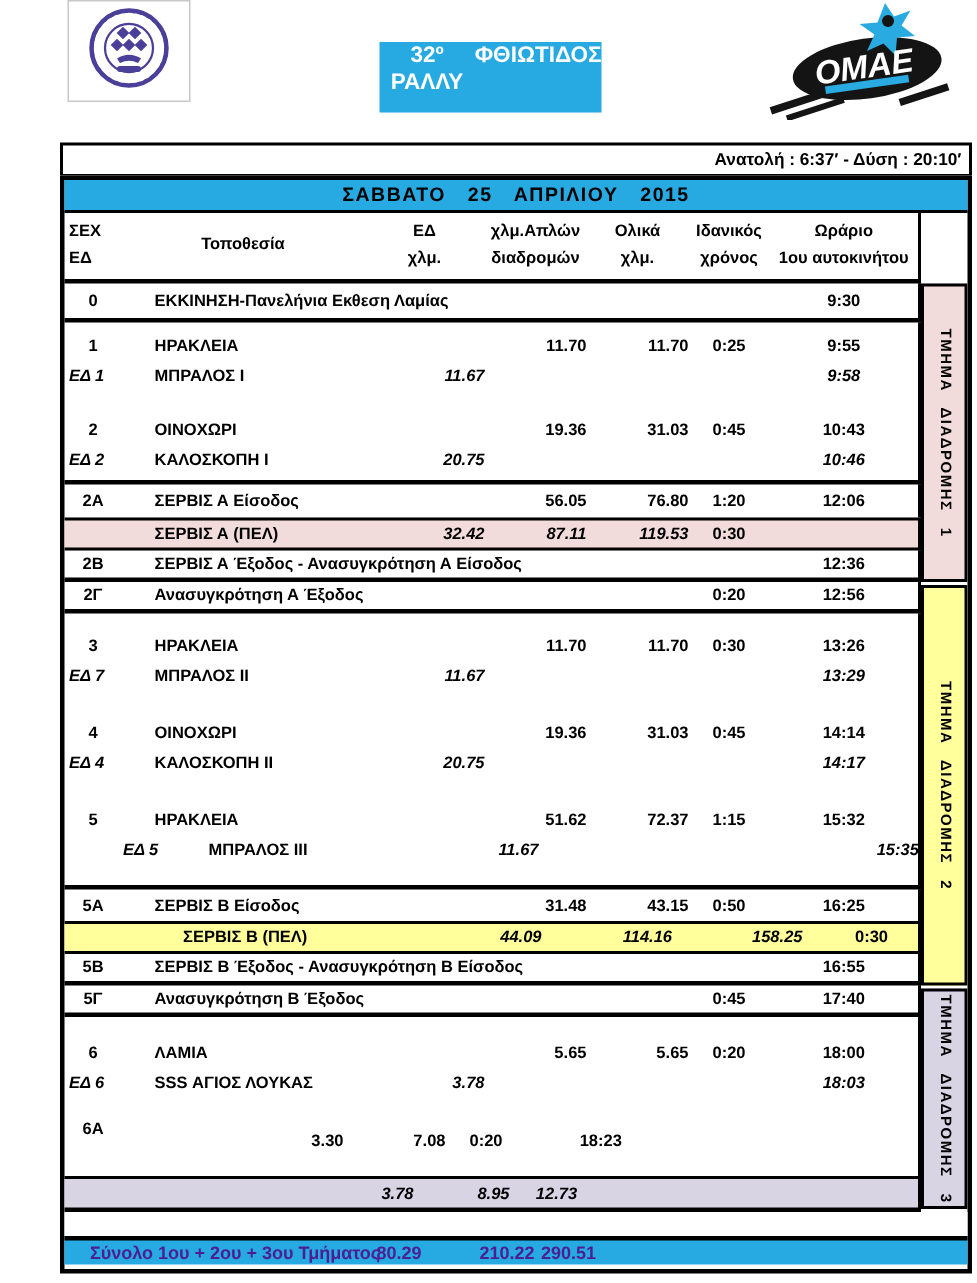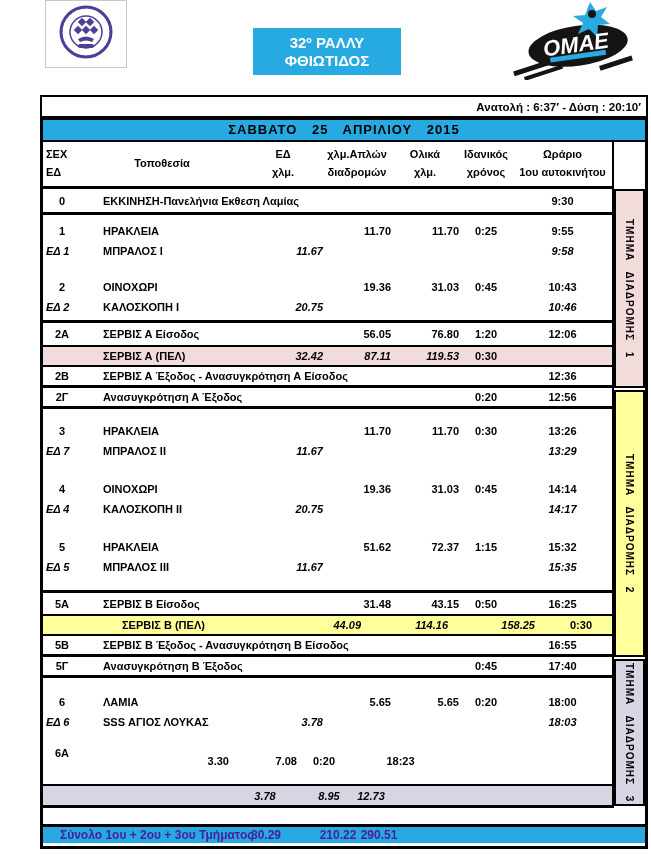--- a/index.html
+++ b/index.html
@@ -4,21 +4,21 @@
 <style>
   html,body{margin:0;padding:0;background:#fff;}
   .doc{position:relative;width:651px;height:855px;background:#fff;overflow:hidden;
        font-family:"Liberation Sans","DejaVu Sans",sans-serif;color:#000;}
 
   
   .club-box{position:absolute;left:45px;top:0;width:80px;height:66px;background:#fff;
             border:1px solid #c8c8c8;display:flex;align-items:center;justify-content:center;}
   .banner{position:absolute;left:253px;top:28px;width:148px;height:47px;
           color:#fff;font-weight:bold;font-size:15px;line-height:1.2;text-align:center;
-          display:flex;flex-direction:column;justify-content:center;}
+          display:flex;flex-direction:row;justify-content:center;}
   .omae-box{position:absolute;left:506px;top:0;width:140px;height:80px;}
 
   
   .sun-box{position:absolute;left:40px;top:95px;width:608px;height:23px;box-sizing:border-box;
            border:2px solid #000;display:flex;align-items:center;justify-content:flex-end;
            padding-right:5px;font-weight:bold;font-size:11.5px;}
 
   
   .rtable{position:absolute;left:40px;top:117px;width:608px;height:732px;box-sizing:border-box;
           border:3px solid #000;background:#fff;}
@@ -301,21 +301,21 @@
       <div class="sp18"></div>
       <div class="row" style="border-right:none;">
         <div class="c sec">5</div>
         <div class="c loc">ΗΡΑΚΛΕΙΑ</div>
         <div class="c ed"></div>
         <div class="c single">51.62</div>
         <div class="c total">72.37</div>
         <div class="c ideal">1:15</div>
         <div class="c time">15:32</div>
       </div>
-      <div class="row stage" style="border-right:none;">
+      <div class="row stage" style="border-right:none;padding-left:36px;">
         <div class="c sec">ΕΔ 5</div>
         <div class="c loc">ΜΠΡΑΛΟΣ III</div>
         <div class="c ed">11.67</div>
         <div class="c single"></div>
         <div class="c total"></div>
         <div class="c ideal"></div>
         <div class="c time">15:35</div>
       </div>
     </div>
 

